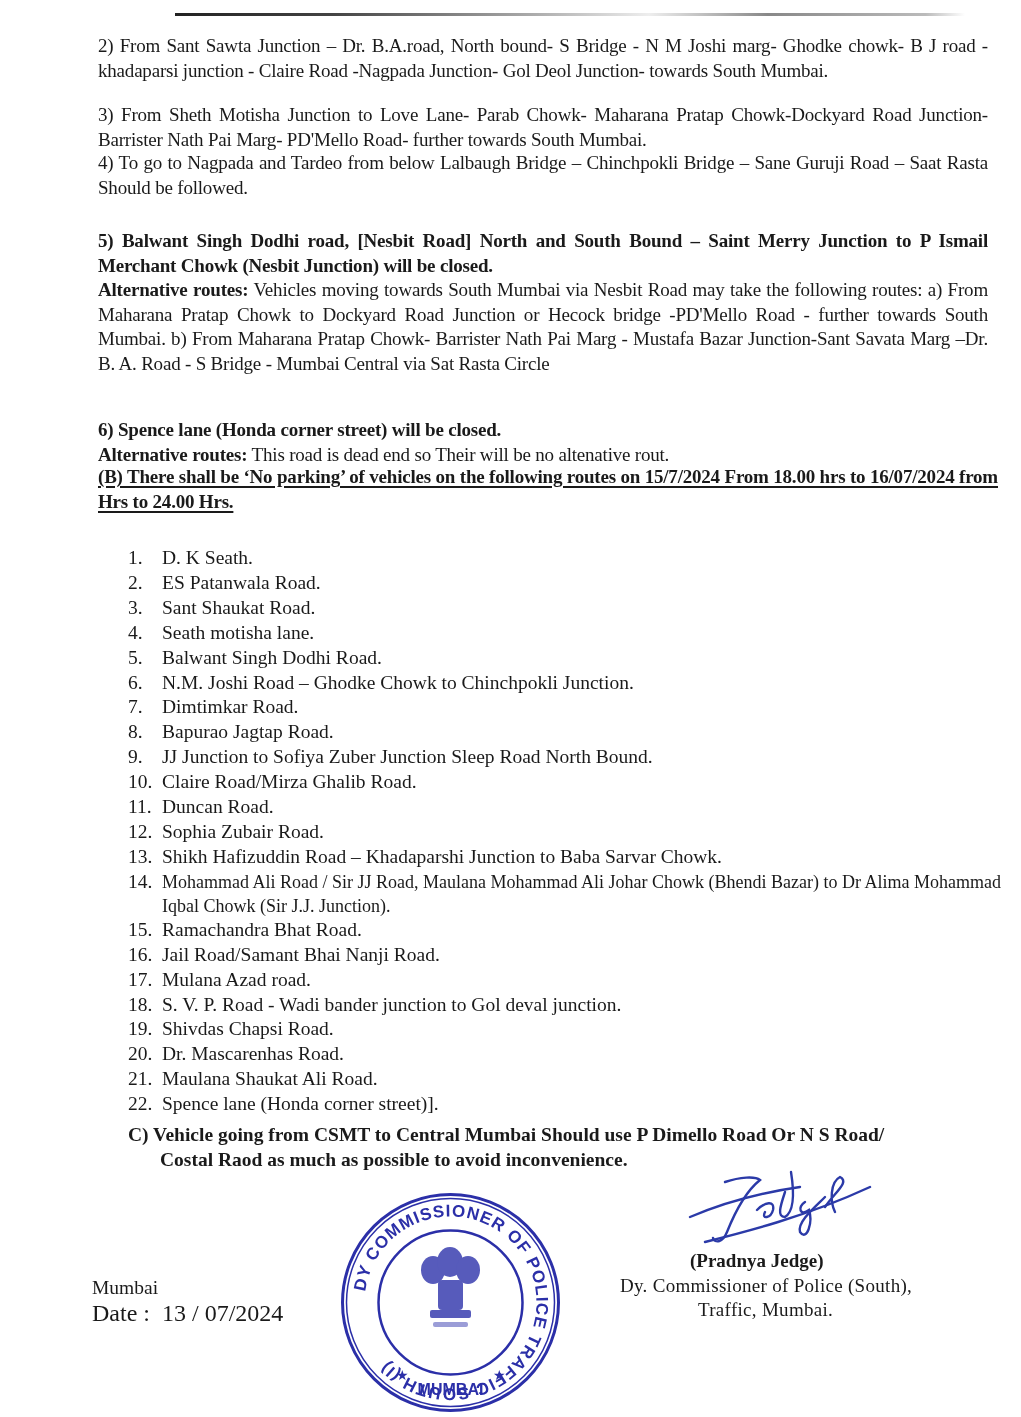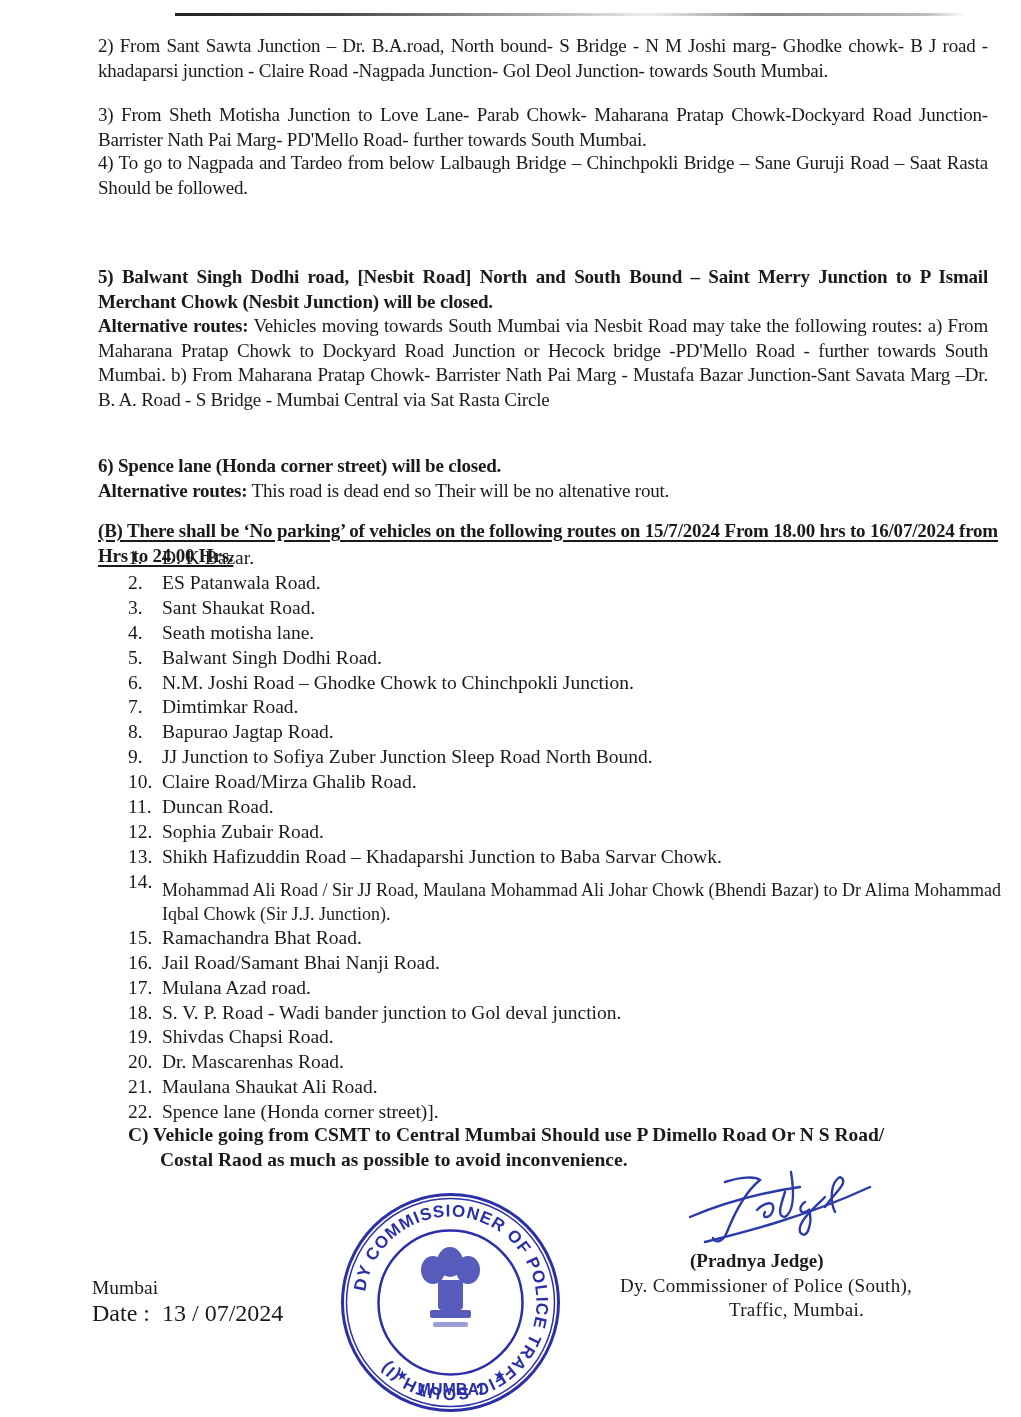--- a/index.html
+++ b/index.html
@@ -10,39 +10,39 @@
   }
   .top-rule {
     position: absolute; left: 175px; top: 13px; width: 790px; height: 3px;
     background: linear-gradient(to right, #222 0%, #444 20%, #aaa 45%, #eee 60%, #888 75%, #bbb 95%, #fff 100%);
   }
   .para {
     position: absolute; left: 98px; width: 890px;
     font-size: 19px; line-height: 24.5px; text-align: justify;
     letter-spacing: -0.2px;
   }
-  .bold { font-weight: bold; margin-top: 36px; }
+  .bold { font-weight: bold; }
   .ul { text-decoration: underline; text-decoration-thickness: 2px; text-underline-offset: 3px; }
   .list {
     position: absolute; left: 128px; top: 546px; width: 880px;
     margin: 0; padding: 0; list-style: none;
     font-size: 19.5px; line-height: 24.9px;
   }
   .list li { display: flex; }
   .list .num { width: 34px; flex: 0 0 34px; }
   .list .txt { flex: 1; }
-  .list li.wrap .txt { font-size: 18px; line-height: 24px; margin-top: 8px; }
+  .list li.wrap .txt { font-size: 18px; line-height: 24px; }
   .sectionC {
     position: absolute; left: 128px; top: 1122px; width: 875px;
     font-size: 19.5px; line-height: 25px; font-weight: bold;
   }
   .sectionC .line2 { padding-left: 32px; display: block; }
   .sig-name { position: absolute; left: 690px; top: 1250px; font-size: 19px; font-weight: bold; }
   .sig-title { position: absolute; left: 620px; top: 1275px; font-size: 19px; letter-spacing: 0.3px; }
-  .sig-dept { position: absolute; left: 729px; top: 1299px; font-size: 19px; letter-spacing: 0.3px; }
+  .sig-dept { position: absolute; left: 698px; top: 1299px; font-size: 19px; letter-spacing: 0.3px; }
   .city { position: absolute; left: 92px; top: 1277px; font-size: 19.5px; }
   .date { position: absolute; left: 92px; top: 1300px; font-size: 24px; }
   .signature { position: absolute; left: 685px; top: 1162px; width: 190px; height: 90px; }
   .seal { position: absolute; left: 338px; top: 1190px; width: 225px; height: 225px; }
 </style>
 </head>
 <body>
 
 <div class="top-rule"></div>
 
@@ -53,26 +53,26 @@
 <div class="para" style="top:229px;">
   <div class="bold">5) Balwant Singh Dodhi road, [Nesbit Road] North and South Bound – Saint Merry Junction to P Ismail Merchant Chowk (Nesbit Junction) will be closed.</div>
   <div><span class="bold">Alternative routes:</span><span> Vehicles moving towards South Mumbai via Nesbit Road may take the following routes: a) From Maharana Pratap Chowk to Dockyard Road Junction or Hecock bridge -PD'Mello Road - further towards South Mumbai. b) From Maharana Pratap Chowk- Barrister Nath Pai Marg - Mustafa Bazar Junction-Sant Savata Marg –Dr. B. A. Road - S Bridge - Mumbai Central via Sat Rasta Circle</span></div>
 </div>
 
 <div class="para" style="top:418px;">
   <div class="bold">6) Spence lane (Honda corner street) will be closed.</div>
   <div><span class="bold">Alternative routes:</span><span> This road is dead end so Their will be no altenative rout.</span></div>
 </div>
 
-<div class="para bold ul" style="top:483px; width:900px;">(B) There shall be ‘No parking’ of vehicles on the following routes on 15/7/2024 From 18.00 hrs to 16/07/2024 from Hrs to 24.00 Hrs.</div>
+<div class="para bold ul" style="top:465px; width:900px;">(B) There shall be ‘No parking’ of vehicles on the following routes on 15/7/2024 From 18.00 hrs to 16/07/2024 from Hrs to 24.00 Hrs.</div>
 
 <ul class="list" id="road-list">
     <li>
       <span class="num">1.</span>
-      <span class="txt">D. K Bazar.</span>
+      <span class="txt">D. K Seath.</span>
     </li>
     <li>
       <span class="num">2.</span>
       <span class="txt">ES Patanwala Road.</span>
     </li>
     <li>
       <span class="num">3.</span>
       <span class="txt">Sant Shaukat Road.</span>
     </li>
     <li>

